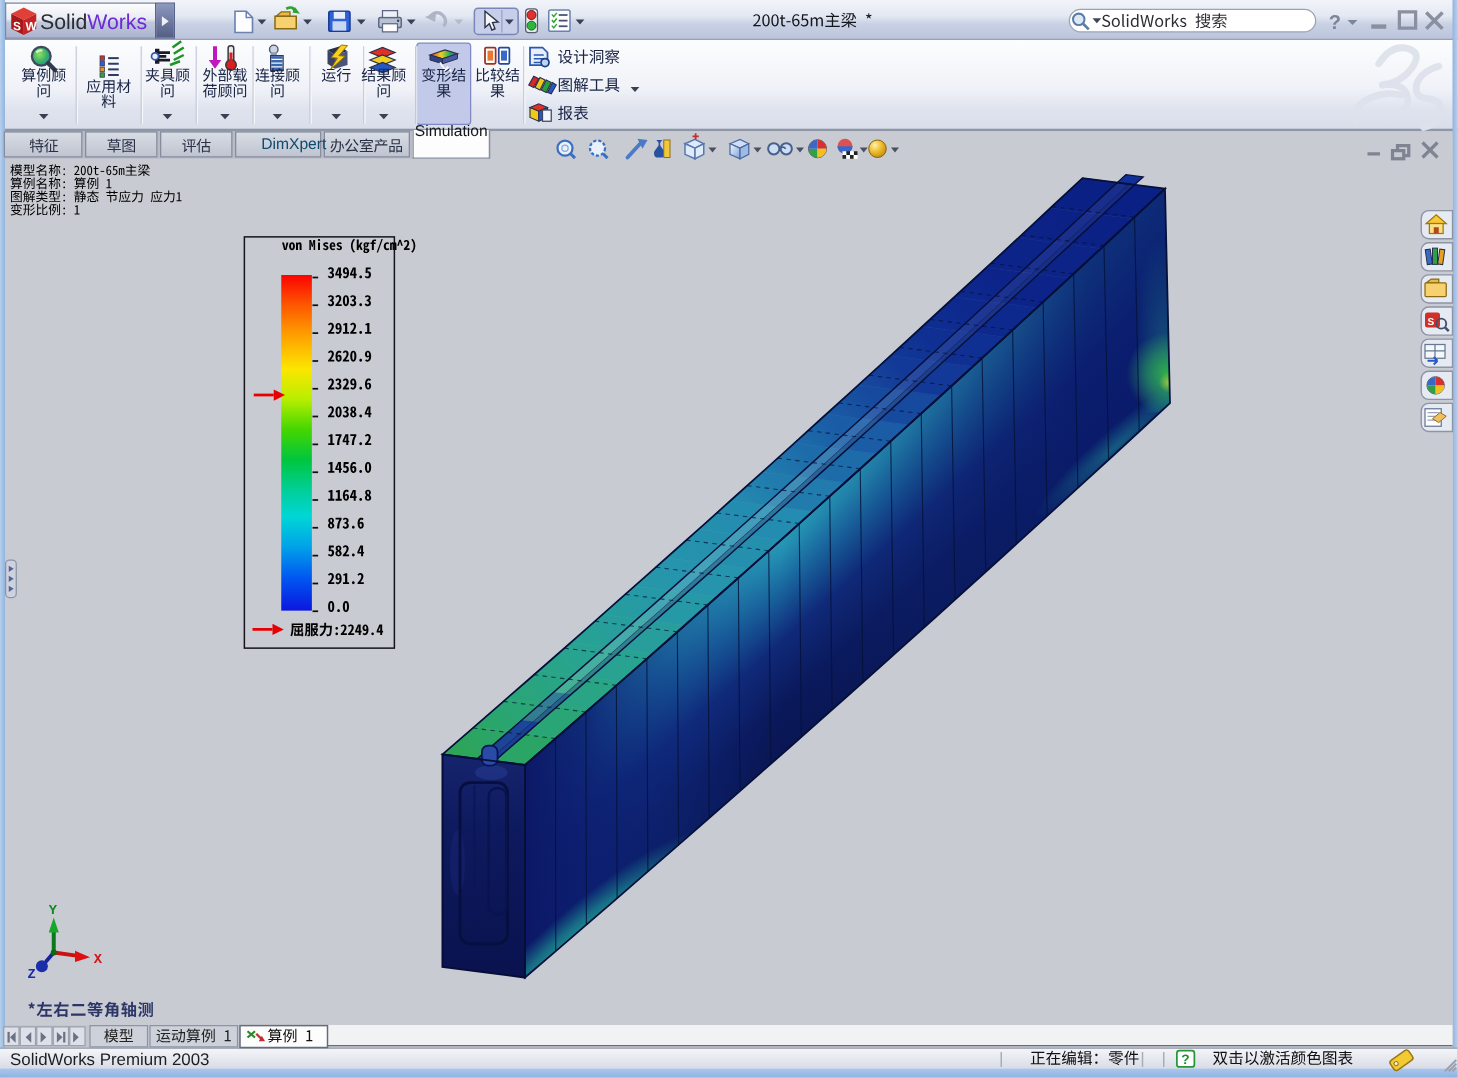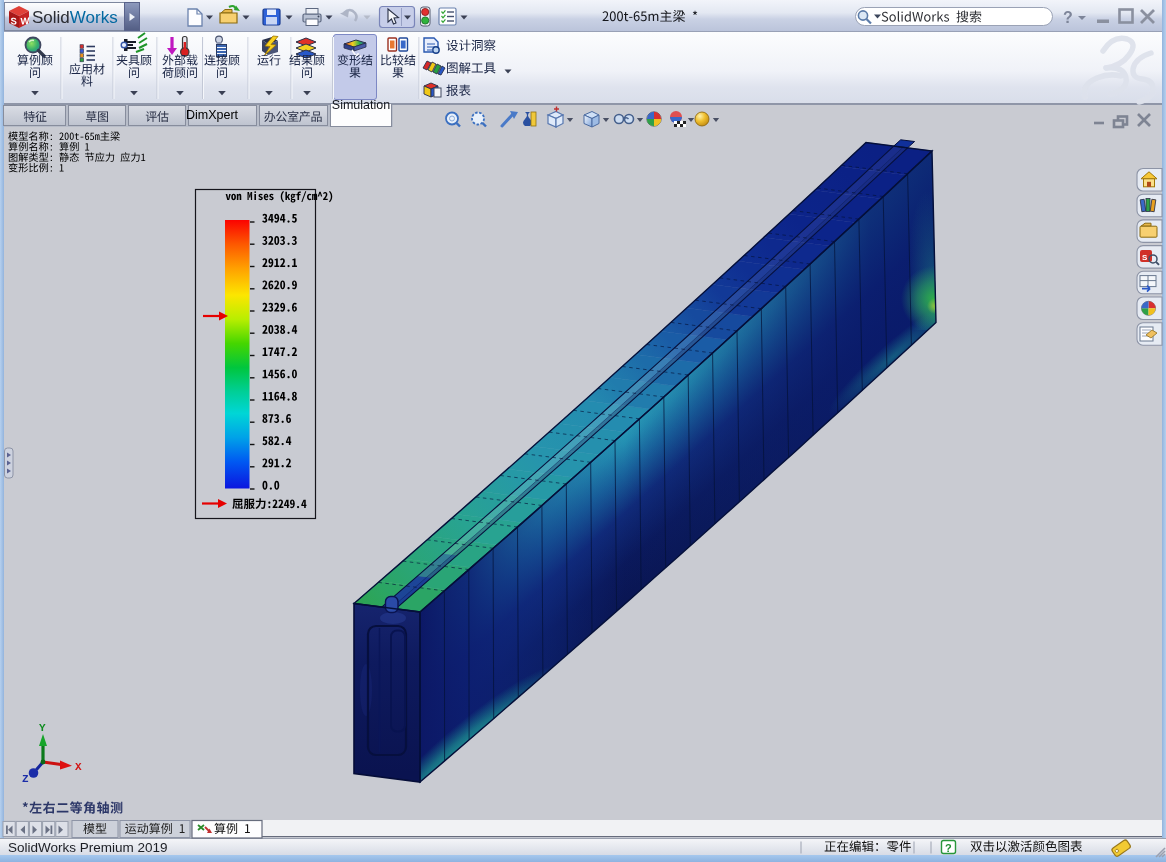--- a/index.html
+++ b/index.html
@@ -19,34 +19,34 @@
 <div class="abs" style="left:4px;top:105px;width:389px;height:22px;background:#b7bcc8"></div>
 
 <div class="abs" style="left:4px;top:127px;width:1158px;height:693px;background:#c9cbd2"></div>
 <div class="abs" style="left:393px;top:105px;width:769px;height:715px;background:#c9cbd2"></div>
 
 <div class="abs" style="left:4px;top:820px;width:1158px;height:18px;background:#c3c6cf"></div>
 <div class="abs" style="left:262px;top:820px;width:900px;height:17px;background:#f1f2f4;border-bottom:1px solid #666c7c"></div>
 
 <div class="abs" style="left:0;top:838px;width:1166px;height:17px;background:linear-gradient(#f4f5f8,#d8dce6);border-top:1px solid #9aa0ae"></div>
 <div class="abs" style="left:0;top:855px;width:1166px;height:7px;background:linear-gradient(#a6c8ee,#8db3e0)"></div>
-<div class="abs" style="left:8px;top:840px;font-size:13.5px;color:#1c1e24">SolidWorks Premium 2019</div>
+<div class="abs" style="left:8px;top:840px;font-size:13.5px;color:#1c1e24">SolidWorks Premium 2003</div>
 
 <div class="abs" style="left:3px;top:105px;width:63px;height:21px;background:linear-gradient(#d9dce4,#bfc4d0);border:1px solid #878d9d"></div>
 <div class="abs" style="left:68px;top:105px;width:58px;height:21px;background:linear-gradient(#d9dce4,#bfc4d0);border:1px solid #878d9d"></div>
 <div class="abs" style="left:128px;top:105px;width:58px;height:21px;background:linear-gradient(#d9dce4,#bfc4d0);border:1px solid #878d9d"></div>
 <div class="abs" style="left:188px;top:105px;width:69px;height:21px;background:linear-gradient(#d9dce4,#bfc4d0);border:1px solid #878d9d"></div>
 <div class="abs" style="left:259px;top:105px;width:69px;height:21px;background:linear-gradient(#d9dce4,#bfc4d0);border:1px solid #878d9d"></div>
 <div class="abs" style="left:330px;top:104px;width:62px;height:23px;background:#fdfdfe;border:1px solid #878d9d;border-top:none"></div>
-<div class="abs" style="left:185px;top:108px;font-size:12.5px;color:#000000;width:54px;text-align:center">DimXpert</div>
+<div class="abs" style="left:208px;top:108px;font-size:12.5px;color:#0c4a6e;width:54px;text-align:center">DimXpert</div>
 <div class="abs" style="left:331px;top:98px;font-size:12.5px;color:#14161c;width:60px;text-align:center">Simulation</div>
 
 <div class="abs" style="left:333px;top:34px;width:44px;height:66px;background:#c3cae9;border:1px solid #7d88c4;border-radius:3px"></div>
 
-<div class="abs" style="left:32px;top:8px;font-size:17px;color:#2b2d33"><span style="font-weight:normal">Solid</span><span style="color:#0369a1">Works</span></div>
+<div class="abs" style="left:32px;top:8px;font-size:17px;color:#2b2d33"><span style="font-weight:normal">Solid</span><span style="color:#6d28d9">Works</span></div>
 
 <div class="abs" style="left:855px;top:7px;width:198px;height:19px;background:#fff;border:1px solid #9aa2b5;border-radius:10px"></div>
 <svg class="abs" style="left:0;top:0" width="1166" height="862" viewBox="0 0 1166 862">
 <defs>
       <path id="q0" d="M252 -457H764V-398H252ZM252 -350H764V-290H252ZM252 -562H764V-505H252ZM576 -845C548 -768 497 -695 436 -647C453 -640 482 -624 497 -613H296L353 -634C346 -653 331 -680 315 -704H487V-766H223C234 -786 244 -806 253 -826L183 -845C151 -767 96 -689 35 -638C52 -628 82 -608 96 -596C127 -625 158 -663 185 -704H237C257 -674 277 -637 287 -613H177V-239H311V-174L310 -152H56V-90H286C258 -48 198 -6 72 25C88 39 109 65 119 81C279 35 346 -28 372 -90H642V78H719V-90H948V-152H719V-239H842V-613H742L796 -638C786 -657 768 -681 748 -704H940V-766H620C631 -786 640 -807 648 -828ZM642 -152H386L387 -172V-239H642ZM505 -613C532 -638 559 -669 583 -704H663C690 -675 718 -639 731 -613Z"></path>
       <path id="q1" d="M690 -724V-165H756V-724ZM853 -835V-22C853 -6 847 -1 831 0C814 0 761 1 701 -2C712 20 723 52 727 72C803 73 854 71 883 58C912 47 924 25 924 -22V-835ZM358 -290C393 -263 435 -228 465 -199C418 -98 357 -22 285 23C301 37 323 63 333 81C487 -26 591 -235 625 -554L581 -565L568 -563H440C454 -612 466 -662 476 -714H645V-785H297V-714H403C373 -554 323 -405 250 -306C267 -295 296 -271 308 -260C352 -322 389 -403 419 -494H548C537 -411 518 -335 494 -268C465 -293 429 -320 399 -341ZM212 -839C173 -692 109 -548 33 -453C45 -434 65 -393 71 -376C96 -408 120 -444 142 -483V78H212V-626C238 -689 261 -755 280 -820Z"></path>
       <path id="q2" d="M694 -494V-292C694 -190 674 -50 479 31C494 44 513 67 522 81C733 -15 759 -168 759 -291V-494ZM742 -82C804 -36 880 31 916 75L959 27C923 -15 844 -80 783 -124ZM100 -800V-408C100 -270 95 -86 35 43C50 51 80 71 91 83C157 -53 167 -262 167 -409V-734H481V-800ZM220 52C236 35 266 20 462 -71C457 -84 452 -111 450 -130L291 -61V-559H405V-302C405 -293 403 -291 394 -291C385 -290 359 -290 326 -291C335 -274 342 -249 344 -232C389 -232 421 -233 441 -243C462 -254 466 -272 466 -302V-622H226V-67C226 -31 209 -20 194 -14C205 3 216 34 220 52ZM544 -630V-155H609V-571H850V-155H918V-630H728C743 -660 758 -696 772 -730H950V-795H520V-730H698C689 -698 676 -661 664 -630Z"></path>
       <path id="q3" d="M93 -615V80H167V-615ZM104 -791C154 -739 220 -666 253 -623L310 -665C277 -707 209 -777 158 -827ZM355 -784V-713H832V-25C832 -8 826 -2 809 -2C792 -1 732 0 672 -3C682 18 694 51 697 73C778 73 832 72 865 59C896 46 907 24 907 -25V-784ZM322 -536V-103H391V-168H673V-536ZM391 -468H600V-236H391Z"></path>
       <path id="q4" d="M264 -490C305 -382 353 -239 372 -146L443 -175C421 -268 373 -407 329 -517ZM481 -546C513 -437 550 -295 564 -202L636 -224C621 -317 584 -456 549 -565ZM468 -828C487 -793 507 -747 521 -711H121V-438C121 -296 114 -97 36 45C54 52 88 74 102 87C184 -62 197 -286 197 -438V-640H942V-711H606C593 -747 565 -804 541 -848ZM209 -39V33H955V-39H684C776 -194 850 -376 898 -542L819 -571C781 -398 704 -194 607 -39Z"></path>
       <path id="q5" d="M153 -770V-407C153 -266 143 -89 32 36C49 45 79 70 90 85C167 0 201 -115 216 -227H467V71H543V-227H813V-22C813 -4 806 2 786 3C767 4 699 5 629 2C639 22 651 55 655 74C749 75 807 74 841 62C875 50 887 27 887 -22V-770ZM227 -698H467V-537H227ZM813 -698V-537H543V-698ZM227 -466H467V-298H223C226 -336 227 -373 227 -407ZM813 -466V-298H543V-466Z"></path>

